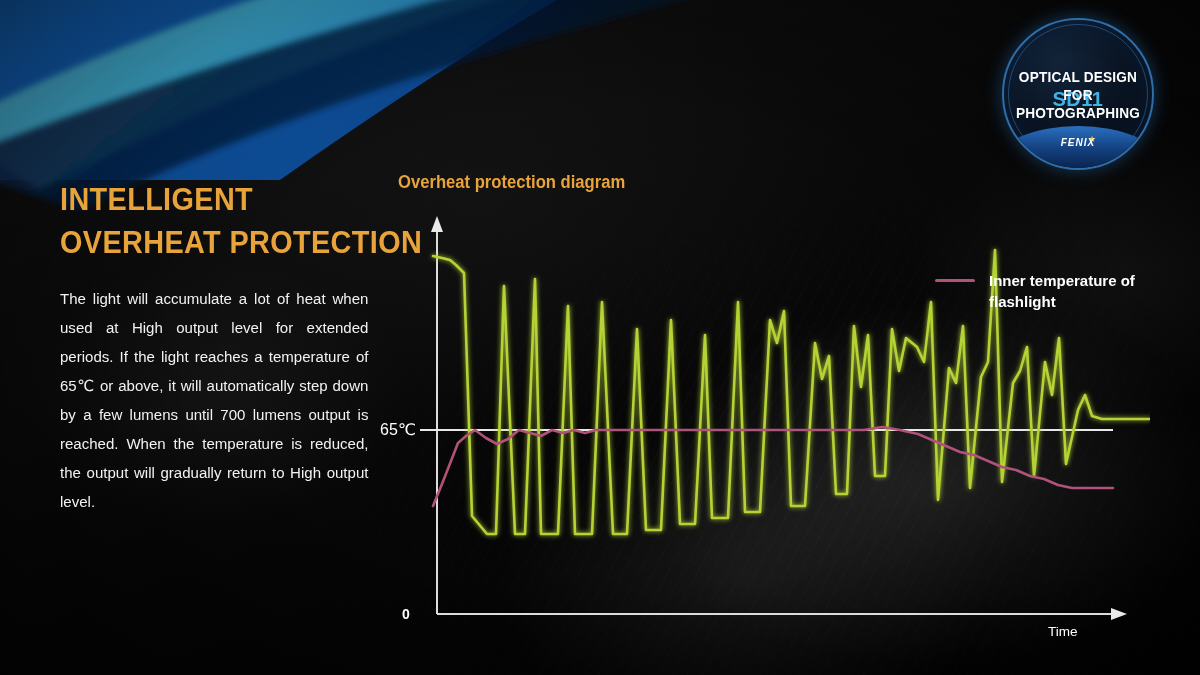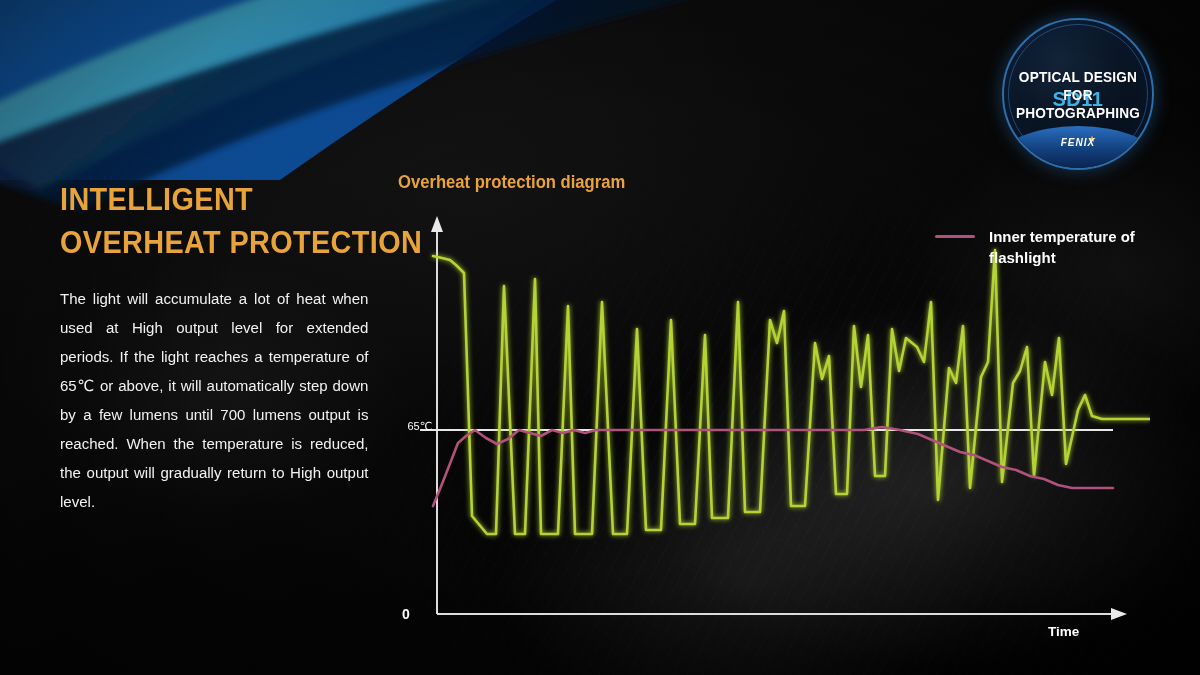--- a/index.html
+++ b/index.html
@@ -39,21 +39,21 @@
   .body-copy{margin-top:20px;color:#f2f2f2;font-size:15.5px;line-height:29px;
              text-align:justify;transform:scaleX(.97);transform-origin:left top;}
 
   
   .chart-wrap{position:absolute;left:380px;top:166px;width:770px;height:490px;}
   .chart-title{position:absolute;left:18px;top:6px;color:#e8a33a;font-size:17.5px;
                font-weight:700;transform:scaleX(.95);transform-origin:left center;}
 
   
   .legend{position:absolute;left:555px;top:60px;width:215px;}
-  .legend-row{display:flex;align-items:flex-start;margin-bottom:26px;}
+  .legend-row{display:flex;align-items:flex-start;margin-bottom:26px;margin-top:44px;}
   .legend-swatch{width:40px;height:3px;margin-top:9px;margin-right:14px;flex:0 0 auto;border-radius:2px;}
   .legend-label{color:#fff;font-size:15px;font-weight:700;line-height:21px;width:150px;}
 
   
   .badge{position:absolute;left:1002px;top:18px;width:148px;height:148px;border-radius:50%;
      background:radial-gradient(circle at 36% 26%, #12243a 0%, #0a1422 48%, #050a12 100%);
      border:2px solid #2f6ea8;
      box-shadow:0 0 18px rgba(40,120,200,.45), inset 0 0 26px rgba(10,30,60,.9);
      overflow:hidden;}
   .badge-inner{position:absolute;inset:4px;border-radius:50%;border:1px solid rgba(90,165,230,.35);}
@@ -150,23 +150,23 @@
       <polyline fill="none" stroke="#b0527a" stroke-width="2.6" stroke-linejoin="round" stroke-linecap="round" points="53,340 62,318 71,295 78,277 86,270 95,264 106,272 117,278
                 128,273 139,264 150,267 161,270 172,264 183,267 194,264
                 205,267 216,264 230,264 244,264 258,264 272,264 286,264
                 304,264 322,264 340,264 358,264 376,264 394,264 412,264
                 430,264 448,264 466,264 484,264 502,261 520,264 538,268
                 552,274 566,280 580,286 594,289 608,295 622,301 636,304
                 650,310 664,313 678,319 692,322 706,322 720,322 733,322"></polyline>
       </svg>
 
     
-    <div style="position:absolute;left:0;top:254px;width:52px;text-align:right;color:#fff;font-size:11px;">65℃</div>
+    <div style="position:absolute;left:0;top:254px;width:52px;text-align:left;color:#fff;font-size:16px;">65℃</div>
     <div style="position:absolute;left:22px;top:440px;color:#fff;font-size:14px;font-weight:700;">0</div>
-    <div style="position:absolute;left:668px;top:458px;color:#fff;font-size:13.5px;font-weight:700;">Time</div>
+    <div style="position:absolute;left:668px;top:458px;color:#fff;font-size:13.5px;font-weight:400;">Time</div>
 
     
     <div class="legend">
       <div class="legend-row">
         <span class="legend-swatch" style="background:#b0527a;"></span>
         <span class="legend-label">Inner temperature of flashlight</span>
       </div>
     </div>
   </div>
 

